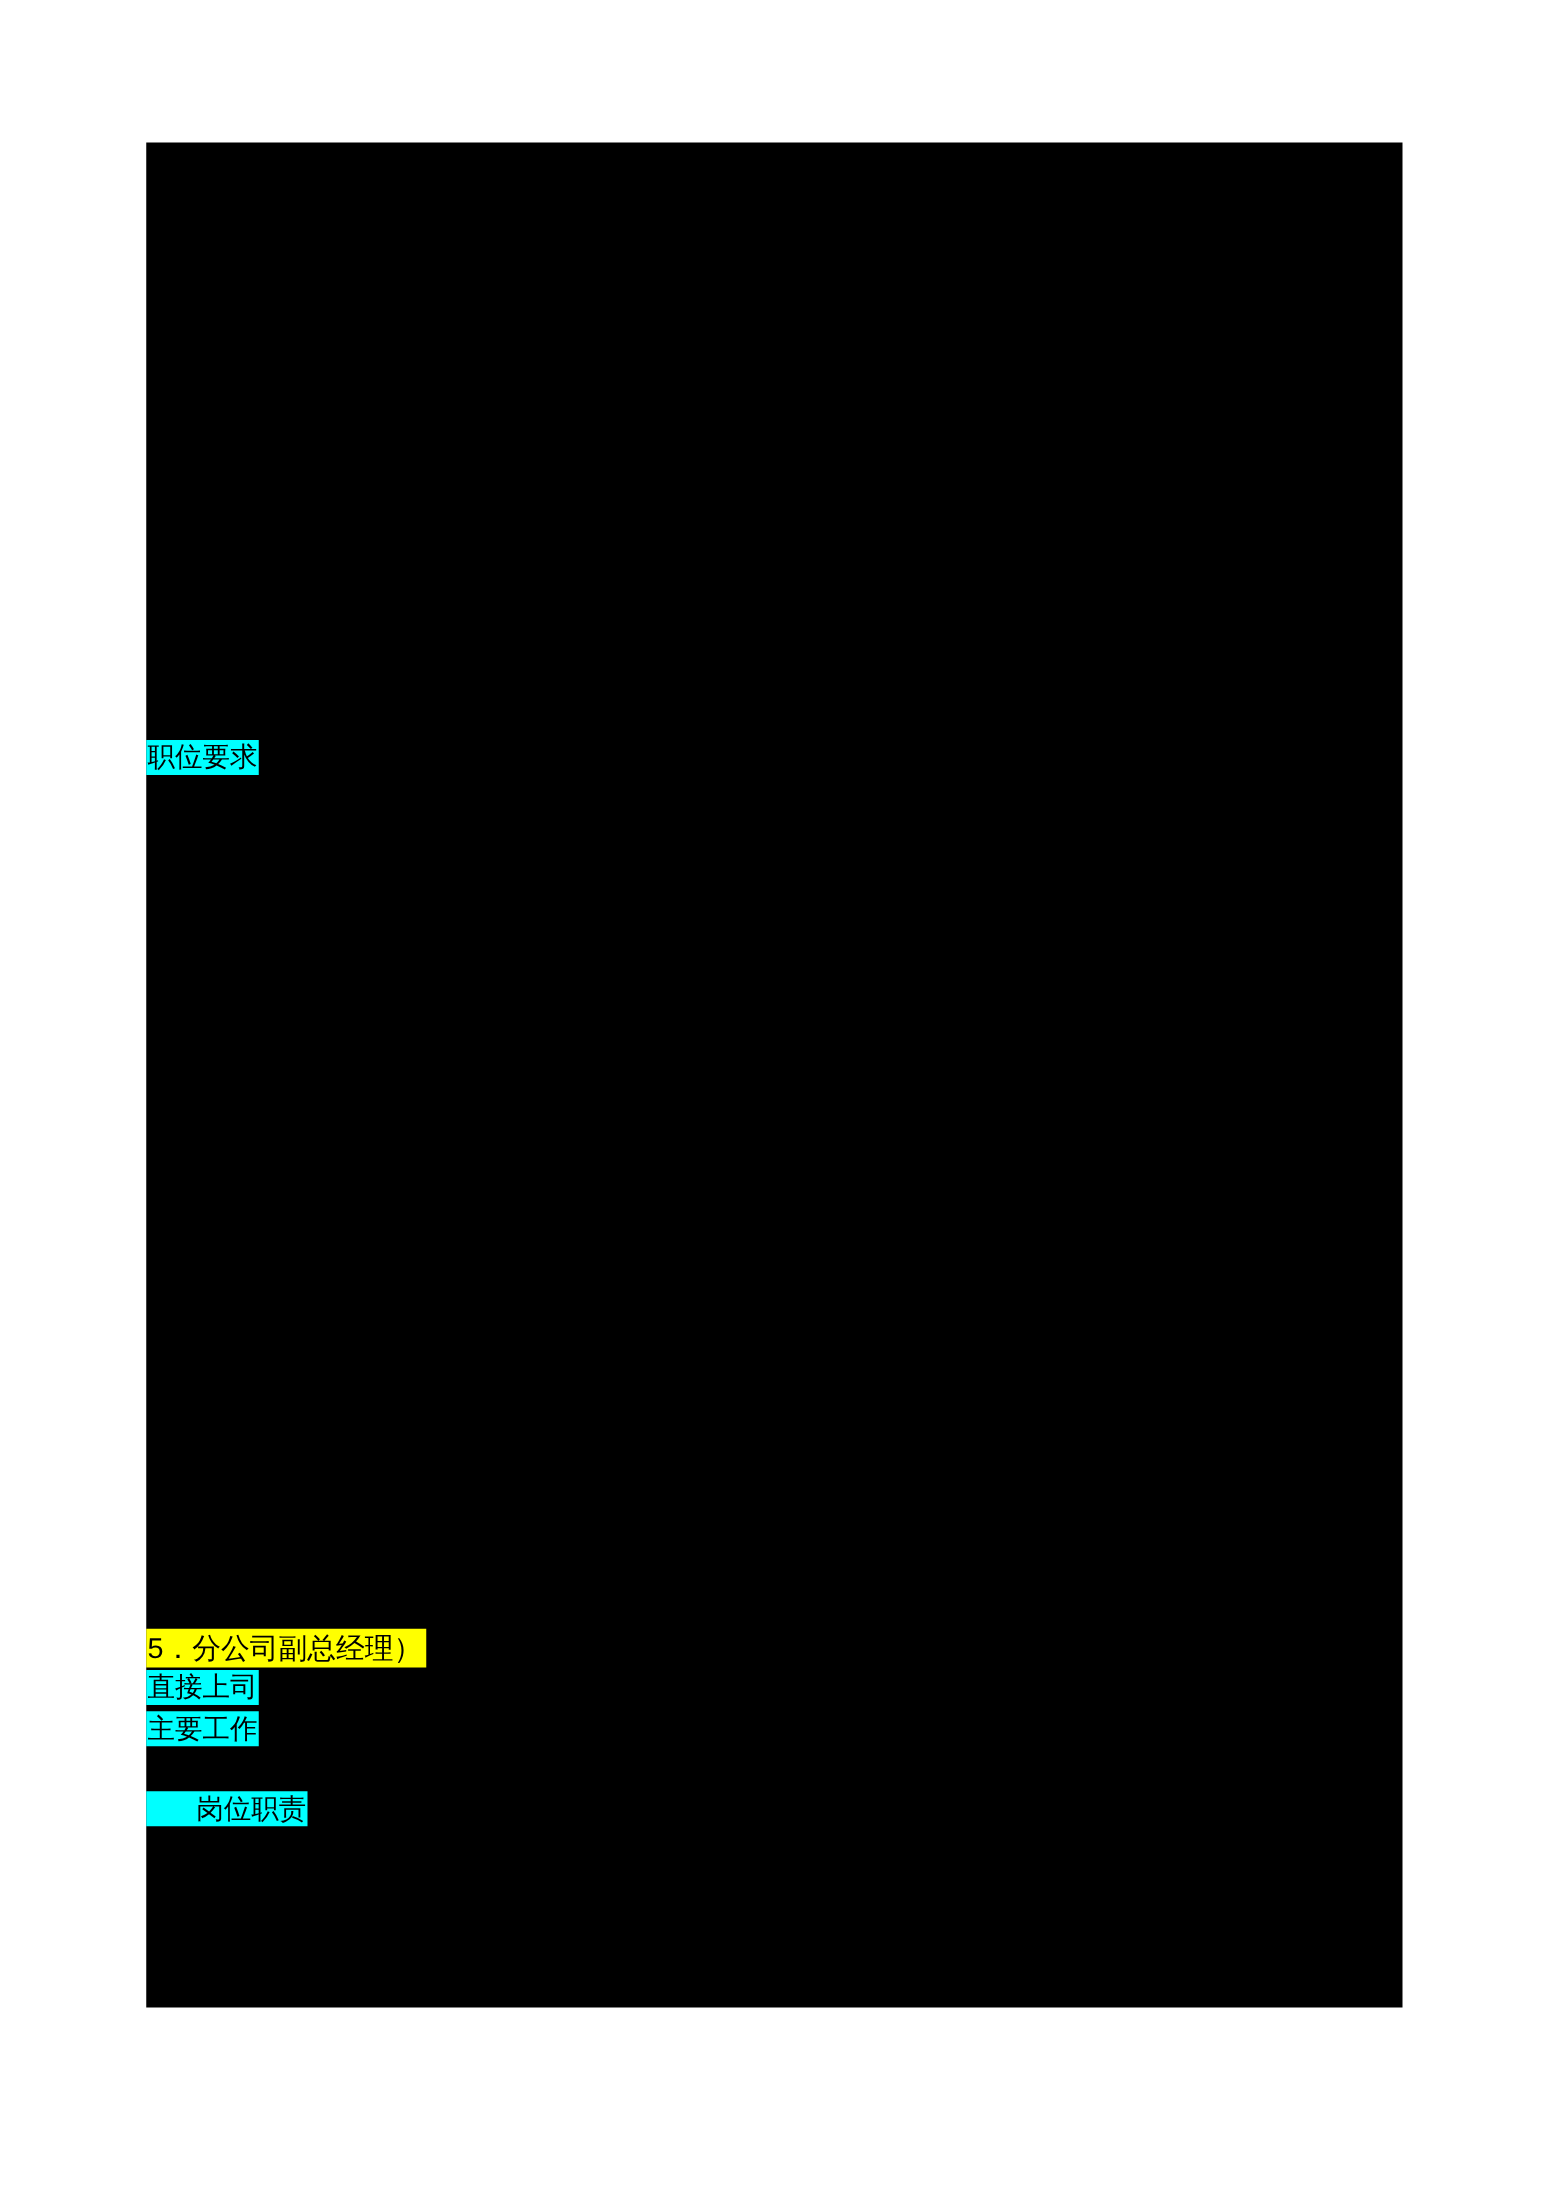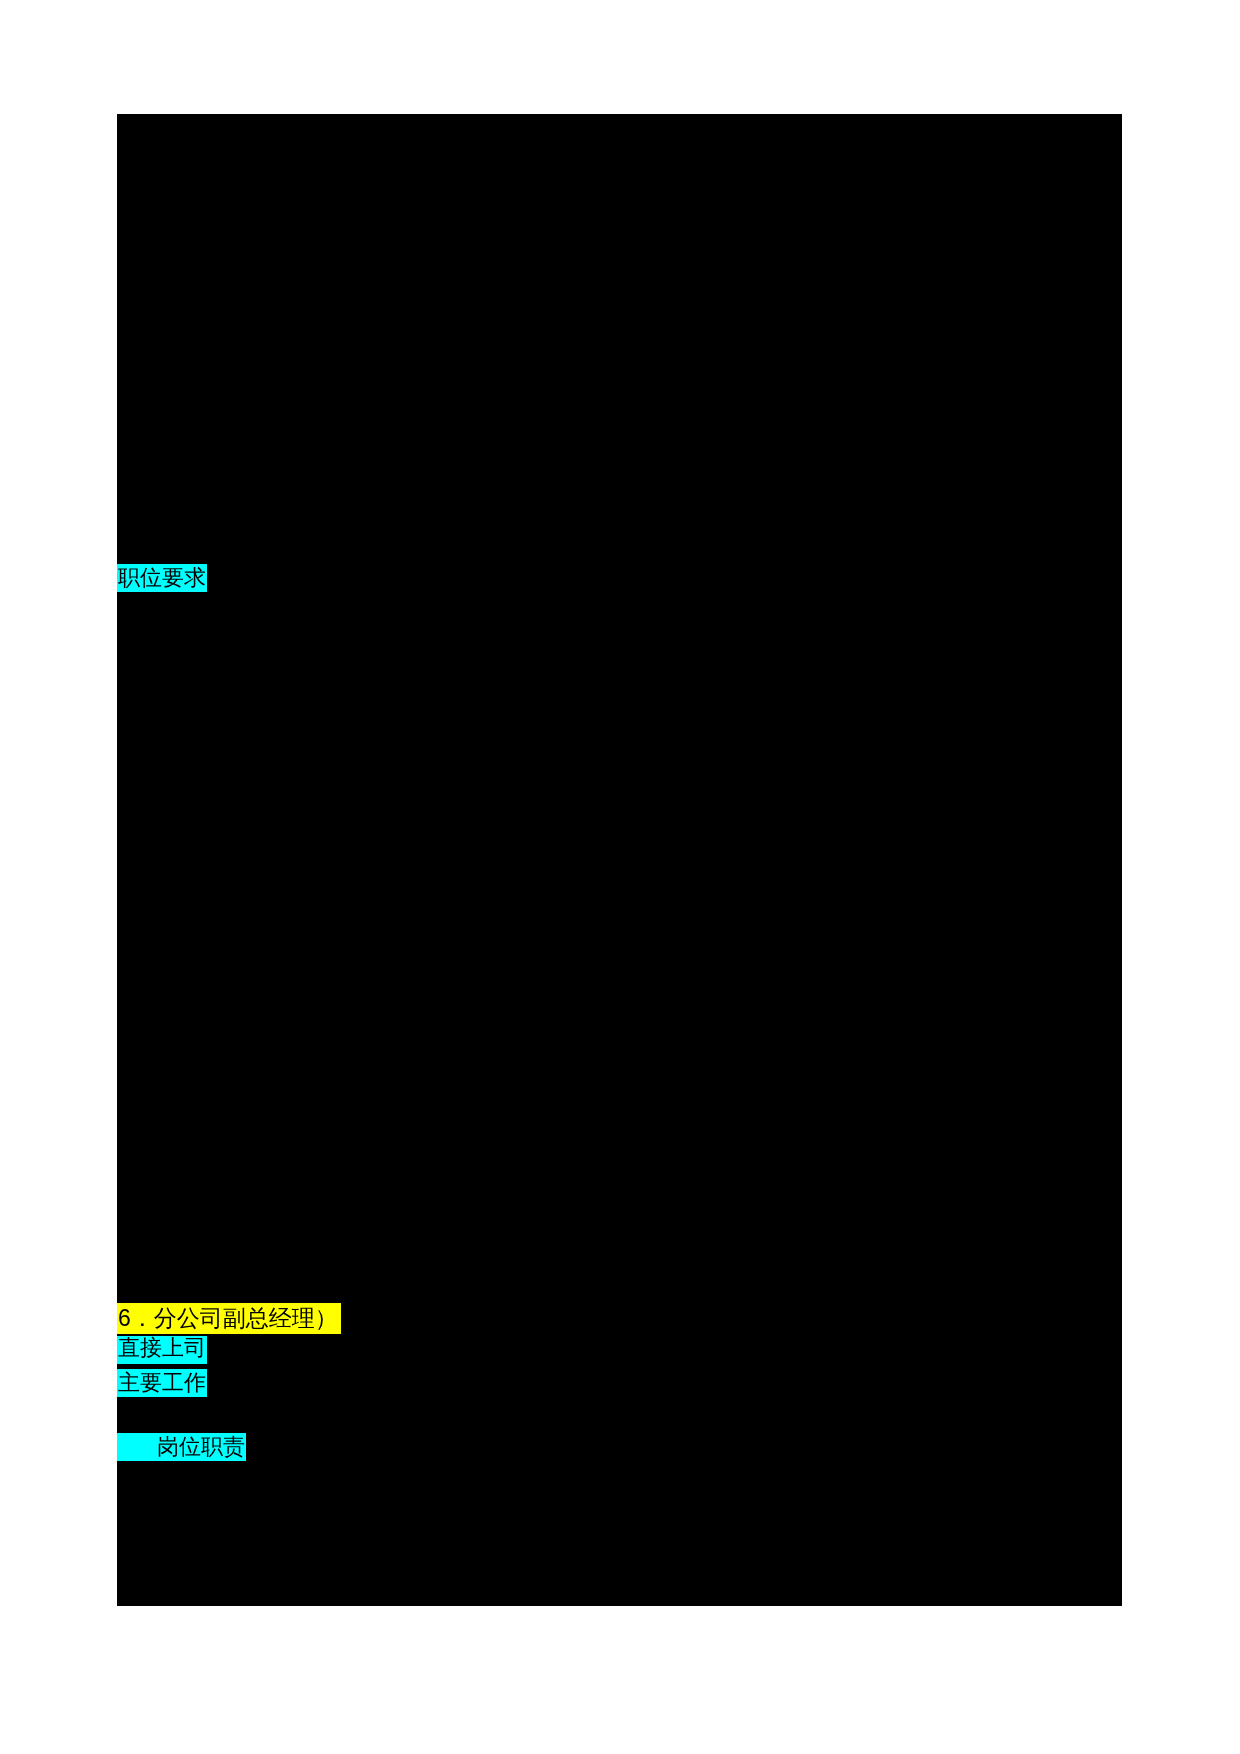--- a/index.html
+++ b/index.html
@@ -36,34 +36,34 @@
     line-height: 28px;
     padding: 0 1px;
   }
   .hl-yellow {
     font-size: 23px;
     line-height: 31px;
     padding: 0 3px 0 1px;
   }
   .pos-job-requirements { top: 450px; }
   .pos-section-heading  { top: 1189px; }
-  .pos-direct-supervisor{ top: 1222px; font-family: Liberation Mono, monospace; }
+  .pos-direct-supervisor{ top: 1222px; }
   .pos-main-work        { top: 1255px; }
   .pos-job-duties       { top: 1319px; }
 </style>
 </head>
 <body style="background-color: rgb(255, 255, 255);">
 
 <div class="page">
 
   <div class="content-block" style="background-color: rgb(0, 0, 0);">
 
-    <span class="hl hl-cyan pos-job-requirements" style="background-color: rgb(0, 255, 255);">职位要求</span>
+    <span class="hl hl-cyan pos-job-requirements" style="background-color: rgb(0, 255, 255); margin-top: 28px;">职位要求</span>
 
-    <span class="hl hl-yellow pos-section-heading" style="background-color: rgb(255, 255, 0);">6．分公司副总经理）</span>
+    <span class="hl hl-yellow pos-section-heading" style="background-color: rgb(255, 255, 0);">5．分公司副总经理）</span>
 
     <span class="hl hl-cyan pos-direct-supervisor" style="background-color: rgb(0, 255, 255);">直接上司</span>
 
     <span class="hl hl-cyan pos-main-work" style="background-color: rgb(0, 255, 255); text-align: center;">主要工作</span>
 
     <span class="hl hl-cyan pos-job-duties" style="background-color: rgb(0, 255, 255); padding-left: 40px;">岗位职责</span>
 
   </div>
 
 </div>

